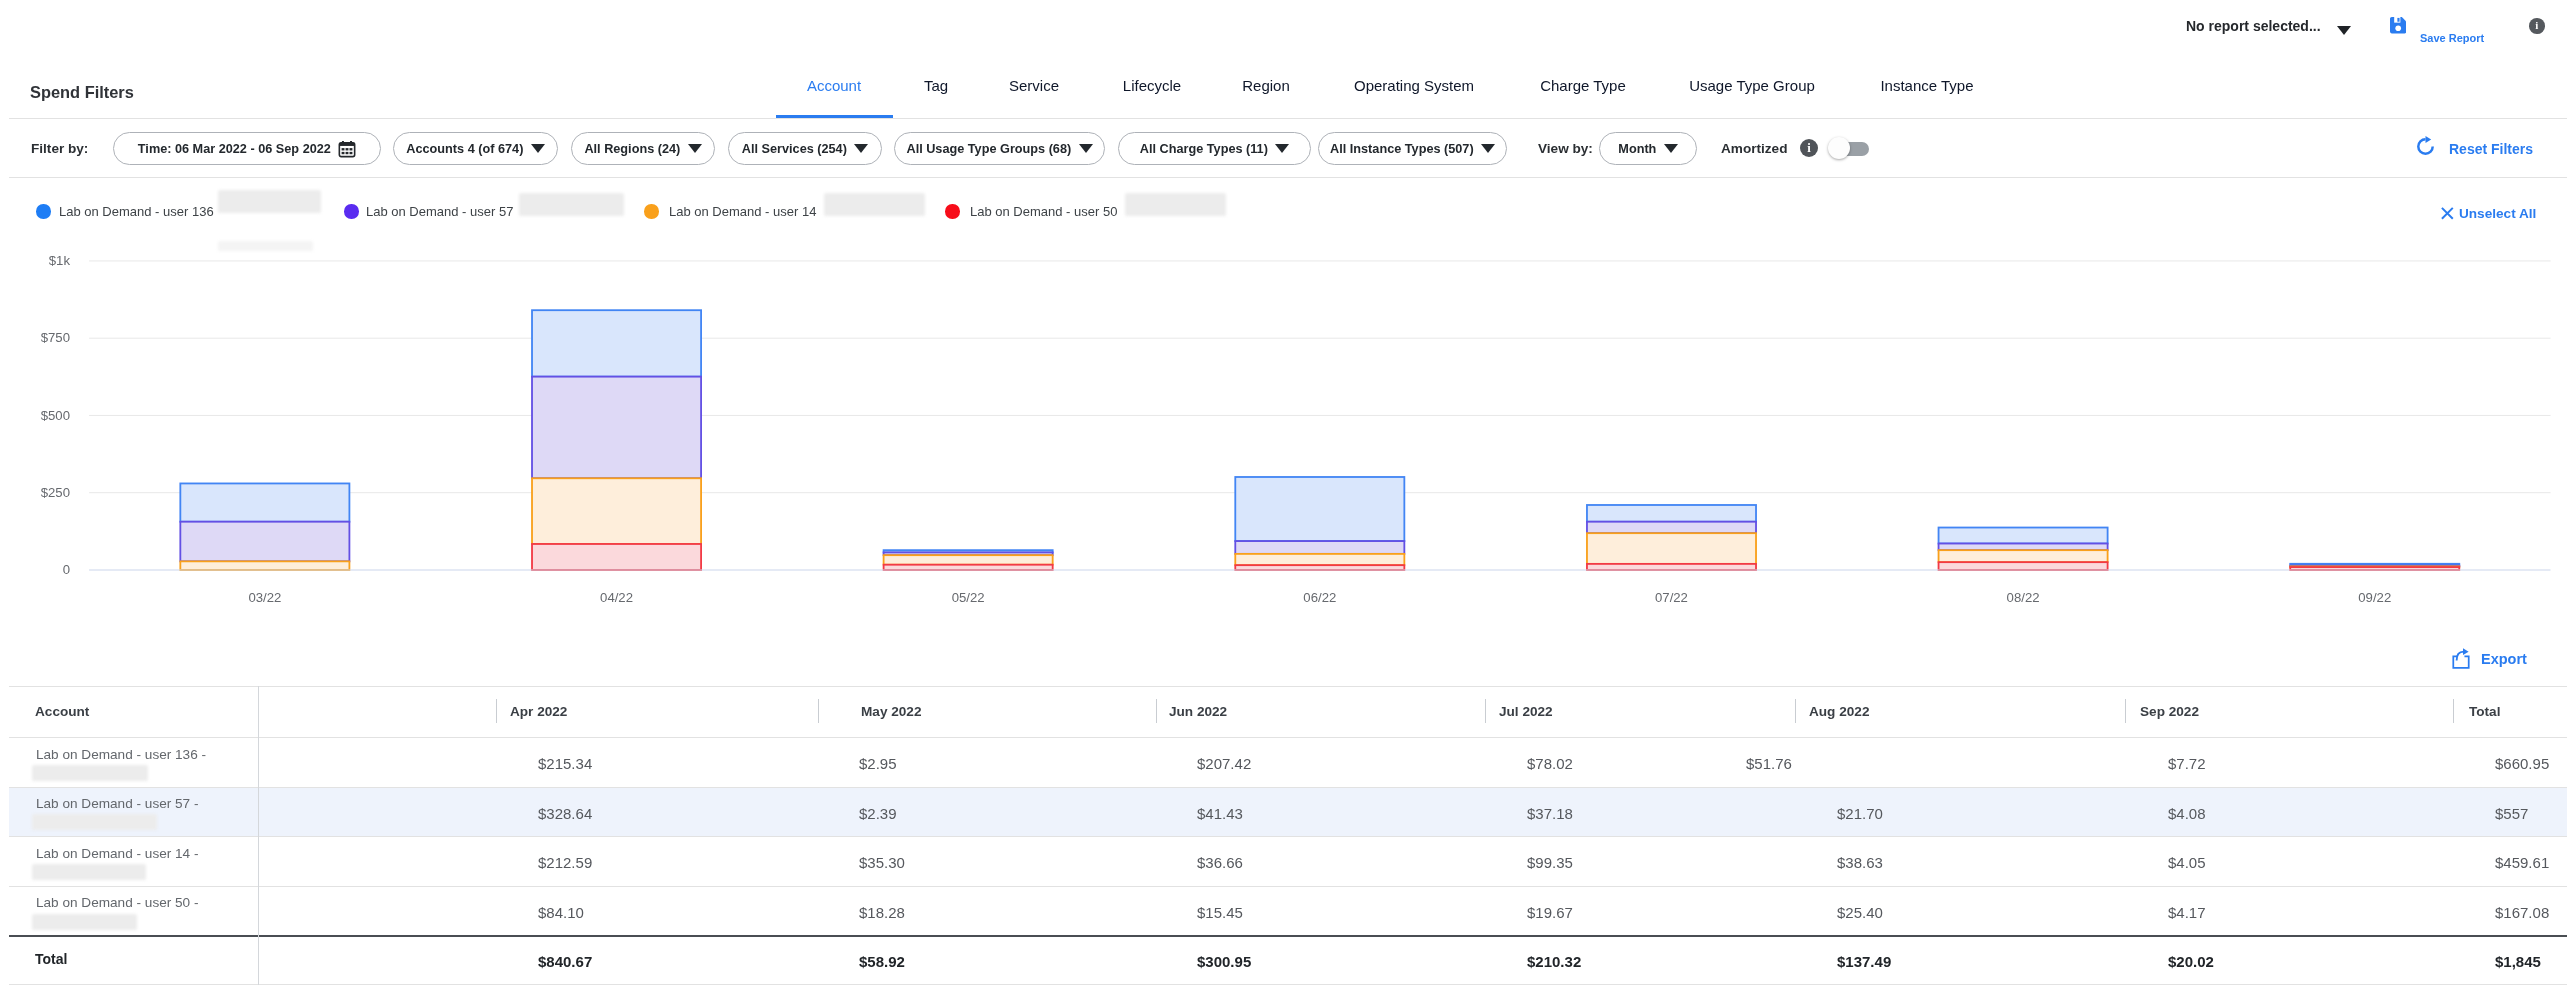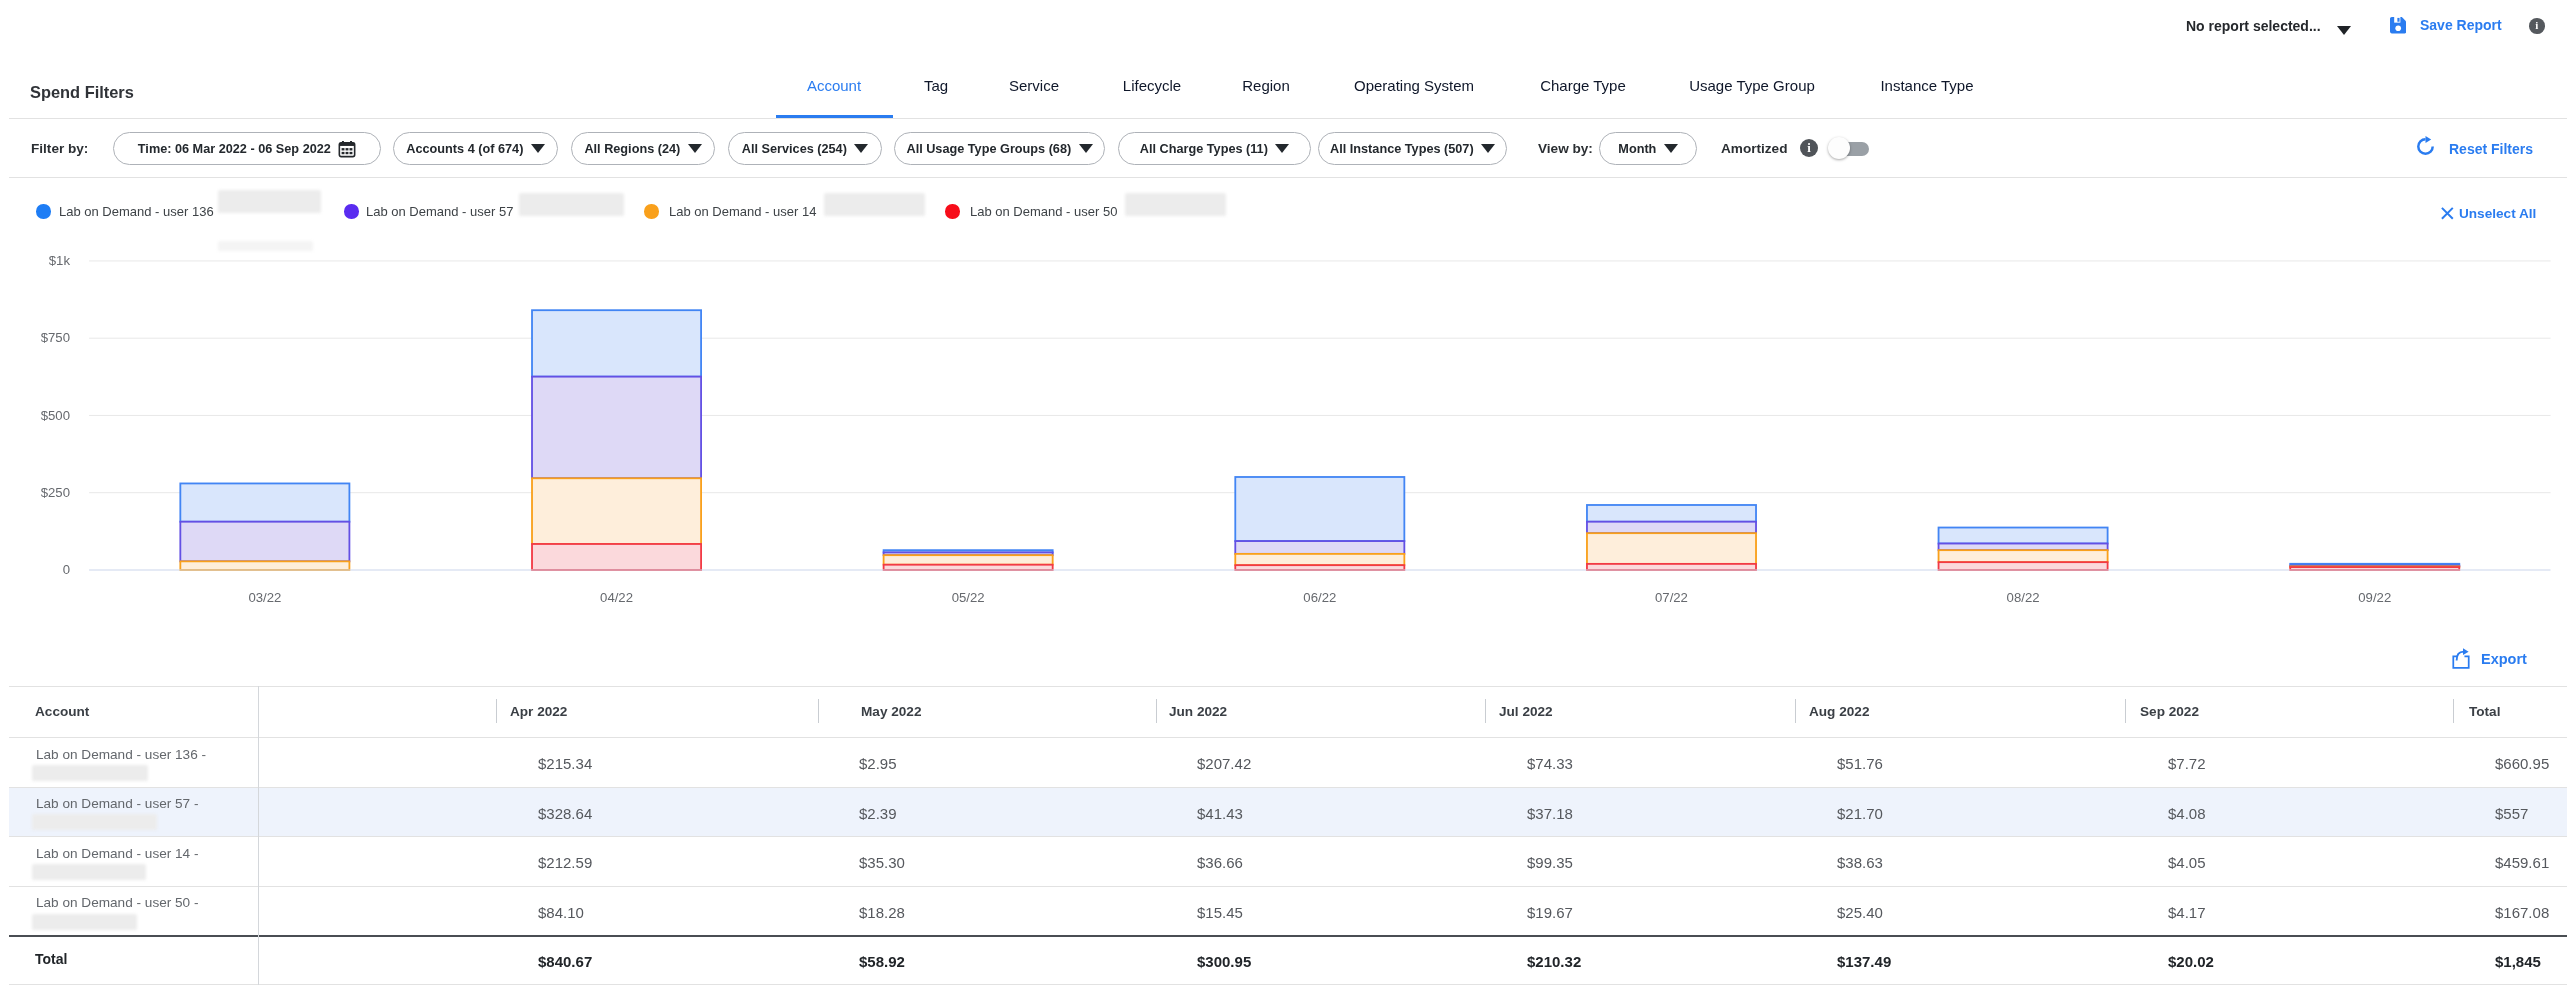--- a/index.html
+++ b/index.html
@@ -26,21 +26,21 @@
 <body>
 
 <div class="abs bold" style="left:2186px; top:18px; font-size:14px; color:#25282c;">No report selected...</div>
 <div class="abs" style="left:2337px; top:22px;"><span class="caret" style="border-top-color:#1f2327;"></span></div>
 <svg class="abs" style="left:2390px; top:17.3px;" width="16.4" height="16.4" viewBox="0 0 18 18">
   <path fill="#2a7cf0" d="M0 2 C0 0.9 0.9 0 2 0 L13 0 L18 5 L18 16 C18 17.1 17.1 18 16 18 L2 18 C0.9 18 0 17.1 0 16 Z"></path>
   <rect x="4.6" y="0" width="6.8" height="6.2" fill="#fff"></rect>
   <rect x="8.1" y="1" width="2.4" height="4.2" fill="#2a7cf0"></rect>
   <circle cx="9" cy="12.4" r="3.1" fill="#fff"></circle>
 </svg>
-<div class="abs bold blue" style="left:2420px; top:17px; font-size:14px;">Save Report</div>
+<div class="abs bold blue" style="left:2420px; top:32px; font-size:11px;">Save Report</div>
 <div class="abs" style="left:2529px; top:18px; width:15.5px; height:15.5px; border-radius:50%; background:#55595e; color:#fff; font-size:11px; font-weight:bold; text-align:center; line-height:15.5px; font-family:'Liberation Serif',serif;">i</div>
 
 <div class="abs" style="left:30px; top:83px; font-size:16.4px; font-weight:bold; color:#303338;">Spend Filters</div>
 <div class="tab" style="left:834px; color:#2a7cf0;">Account</div>
 <div class="tab" style="left:936px;">Tag</div>
 <div class="tab" style="left:1034px;">Service</div>
 <div class="tab" style="left:1152px;">Lifecycle</div>
 <div class="tab" style="left:1266px;">Region</div>
 <div class="tab" style="left:1414px;">Operating System</div>
 <div class="tab" style="left:1583px;">Charge Type</div>
@@ -213,22 +213,22 @@
 <div class="vtick" style="left:2125px;"></div>
 <div class="hdrcell" style="left:2140px;">Sep 2022</div>
 <div class="vtick" style="left:2453px;"></div>
 <div class="hdrcell" style="left:2469px;">Total</div>
 
 <div class="acct" style="left:36px; top:747px;">Lab on Demand - user 136 -</div>
 <div class="rowblur" style="top:765px; width:116px;"></div>
 <div class="val" style="left:510px; top:755px;">$215.34</div>
 <div class="val" style="left:831px; top:755px;">$2.95</div>
 <div class="val" style="left:1169px; top:755px;">$207.42</div>
-<div class="val" style="left:1499px; top:755px;">$74.33</div>
-<div class="val" style="left:1809px; top:755px;text-align:center;">$51.76</div>
+<div class="val" style="left:1499px; top:755px;">$78.02</div>
+<div class="val" style="left:1718px; top:755px;text-align:center;">$51.76</div>
 <div class="val" style="left:2140px; top:755px;">$7.72</div>
 <div class="val" style="left:2467px; top:755px;">$660.95</div>
 
 <div class="acct" style="left:36px; top:796px;">Lab on Demand - user 57 -</div>
 <div class="rowblur" style="top:814px; width:125px;"></div>
 <div class="val" style="left:510px; top:805px;">$328.64</div>
 <div class="val" style="left:831px; top:805px;">$2.39</div>
 <div class="val" style="left:1169px; top:805px;">$41.43</div>
 <div class="val" style="left:1499px; top:805px;">$37.18</div>
 <div class="val" style="left:1809px; top:805px;">$21.70</div>

